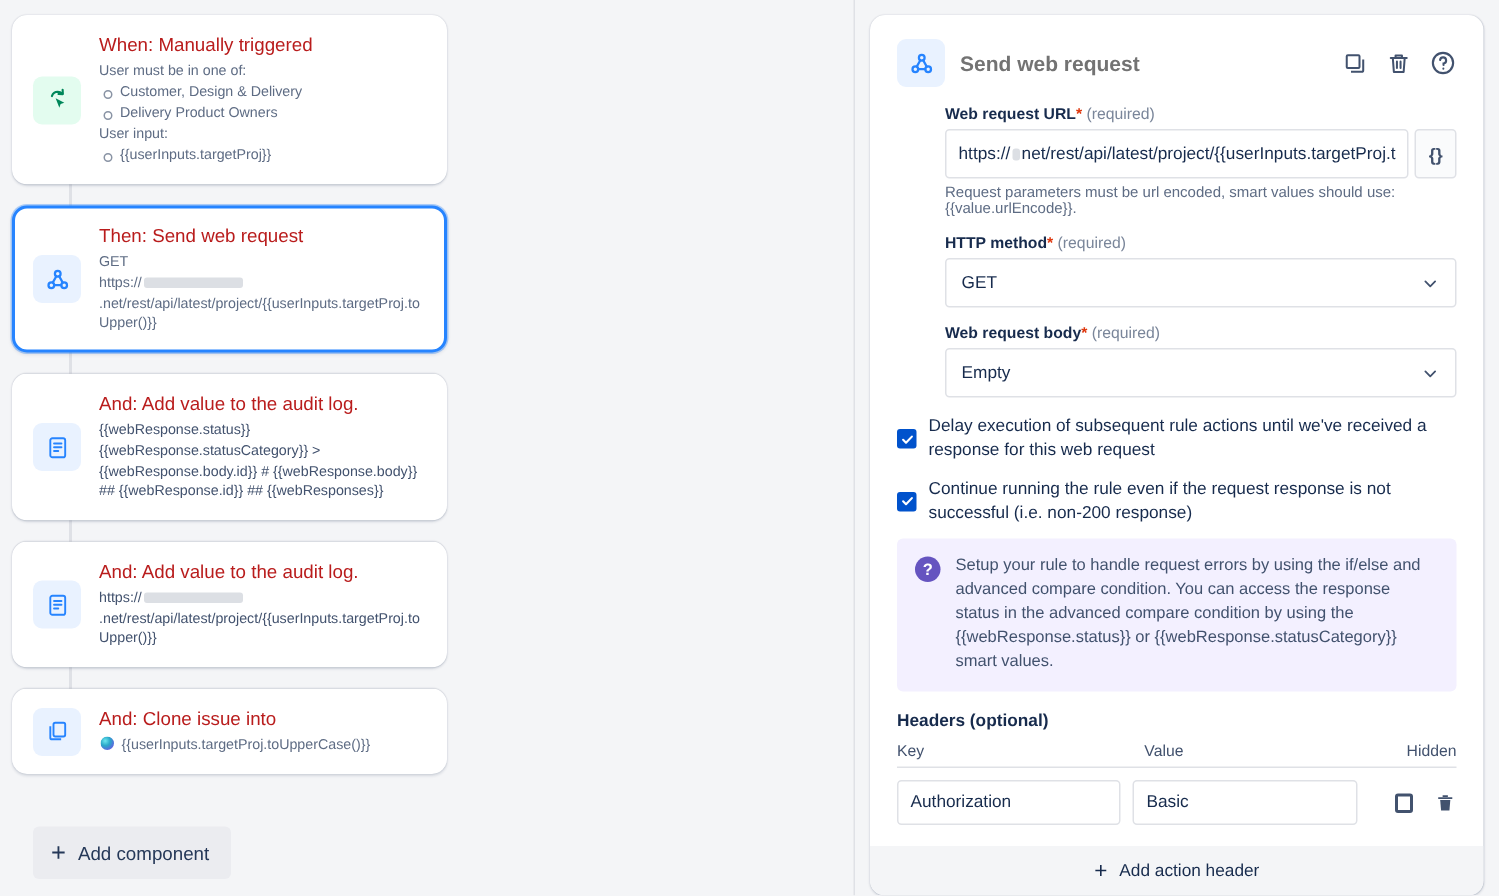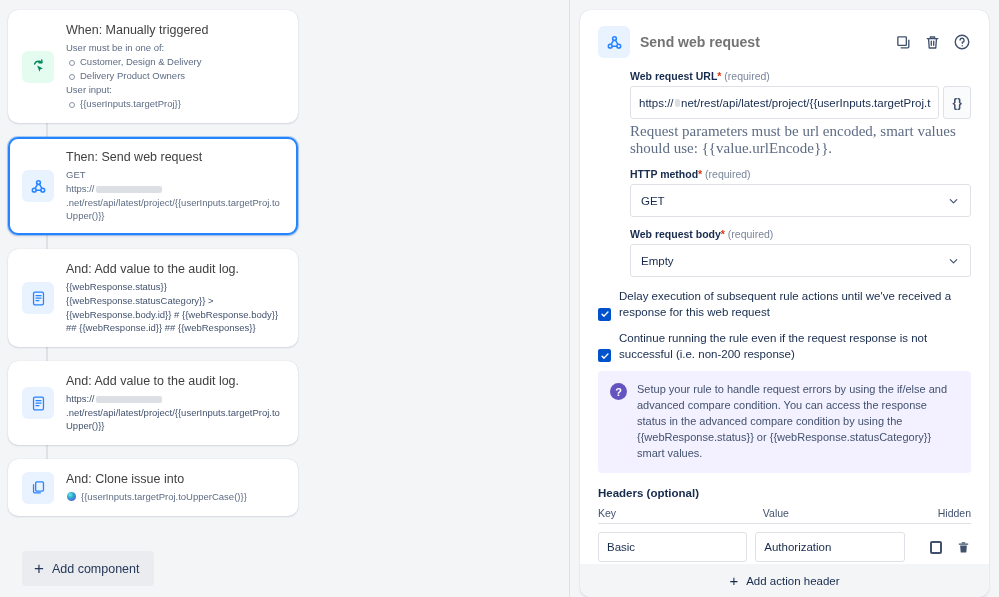--- a/index.html
+++ b/index.html
@@ -49,21 +49,21 @@
     width: 32px; height: 32px;
     border-radius: 6px;
     display: flex; align-items: center; justify-content: center;
     margin-right: 12px;
   }
   .icon-green { background: #e3fcef; }
   .icon-blue  { background: #e9f2ff; }
   .card-body { flex: 1 1 auto; min-width: 0; }
   .card-title {
     font-size: 12.5px;
-    color: #404040;
+    color: #b91c1c;
     line-height: 1.35;
     margin-bottom: 2px;
   }
   .card-sub {
     font-size: 9.5px;
     color: #5e6c84;
     line-height: 1.45;
     word-break: break-word;
   }
   .card-sub.dark { color: #42526e; }
@@ -141,21 +141,21 @@
   .head-actions { margin-left: auto; display: flex; gap: 12px; align-items: center; }
   .head-actions .act { cursor: pointer; display: flex; }
   .detail-desc { font-size: 11.5px; color: #42526e; margin-bottom: 14px; }
 
   .field-label {
     font-size: 10.5px; font-weight: bold; color: #172b4d;
     margin-bottom: 4px; display: block;
   }
   .req-star { color: #de350b; font-weight: bold; }
   .req-note { color: #7a869a; font-weight: normal; }
-  .hint { font-size: 15px; color: #5e6c84; margin-top: 4px; font-family: Liberation Serif, serif; }
+  .hint { font-size: 10px; color: #5e6c84; margin-top: 4px; }
 
   .input-wrap { display: flex; align-items: stretch; }
   .text-input {
     flex: 1 1 auto;
     height: 33px;
     border: 1px solid #dfe1e6;
     border-radius: 3px;
     background: #ffffff;
     font-family: inherit;
     font-size: 11.5px;
@@ -186,21 +186,21 @@
     display: flex; align-items: center;
     cursor: pointer;
   }
   .select-box .chev {
     position: absolute; right: 10px; top: 50%;
     transform: translateY(-50%);
     display: flex;
   }
   .field-block { margin-bottom: 11px; padding-left: 32px; }
 
-  .check-row { display: flex; align-items: flex-end; margin-bottom: 9px; }
+  .check-row { display: flex; align-items: center; margin-bottom: 9px; }
   .cbx {
     flex: 0 0 13px;
     width: 13px; height: 13px;
     border-radius: 2px;
     background: #0052cc;
     margin-right: 8px; margin-top: 1px;
     display: flex; align-items: center; justify-content: center;
     cursor: pointer;
   }
   .cbx svg { display: block; }
@@ -454,22 +454,22 @@
         <span class="info-text">Setup your rule to handle request errors by using the if/else and advanced compare condition. You can access the response status in the advanced compare condition by using the {{webResponse.status}} or {{webResponse.statusCategory}} smart values.</span>
       </div>
 
       <div class="headers-title">Headers (optional)</div>
       <div class="hdr-cols">
         <span class="c-key">Key</span>
         <span class="c-val">Value</span>
         <span class="c-hid">Hidden</span>
       </div>
       <div class="hdr-row">
+        <div class="hdr-input">Authorization</div>
         <div class="hdr-input">Basic</div>
-        <div class="hdr-input">Authorization</div>
         <span class="hdr-check"></span>
         <span class="trash-btn">
           <svg width="15" height="15" viewBox="0 0 24 24" fill="#42526e">
             <path d="M4.5 5.6h15v1.9h-15z"></path>
             <path d="M9.2 3.4h5.6v2h-5.6z"></path>
             <path d="M6.6 8.6h10.8l-0.95 11.2H7.55z"></path>
           </svg>
         </span>
       </div>
 

